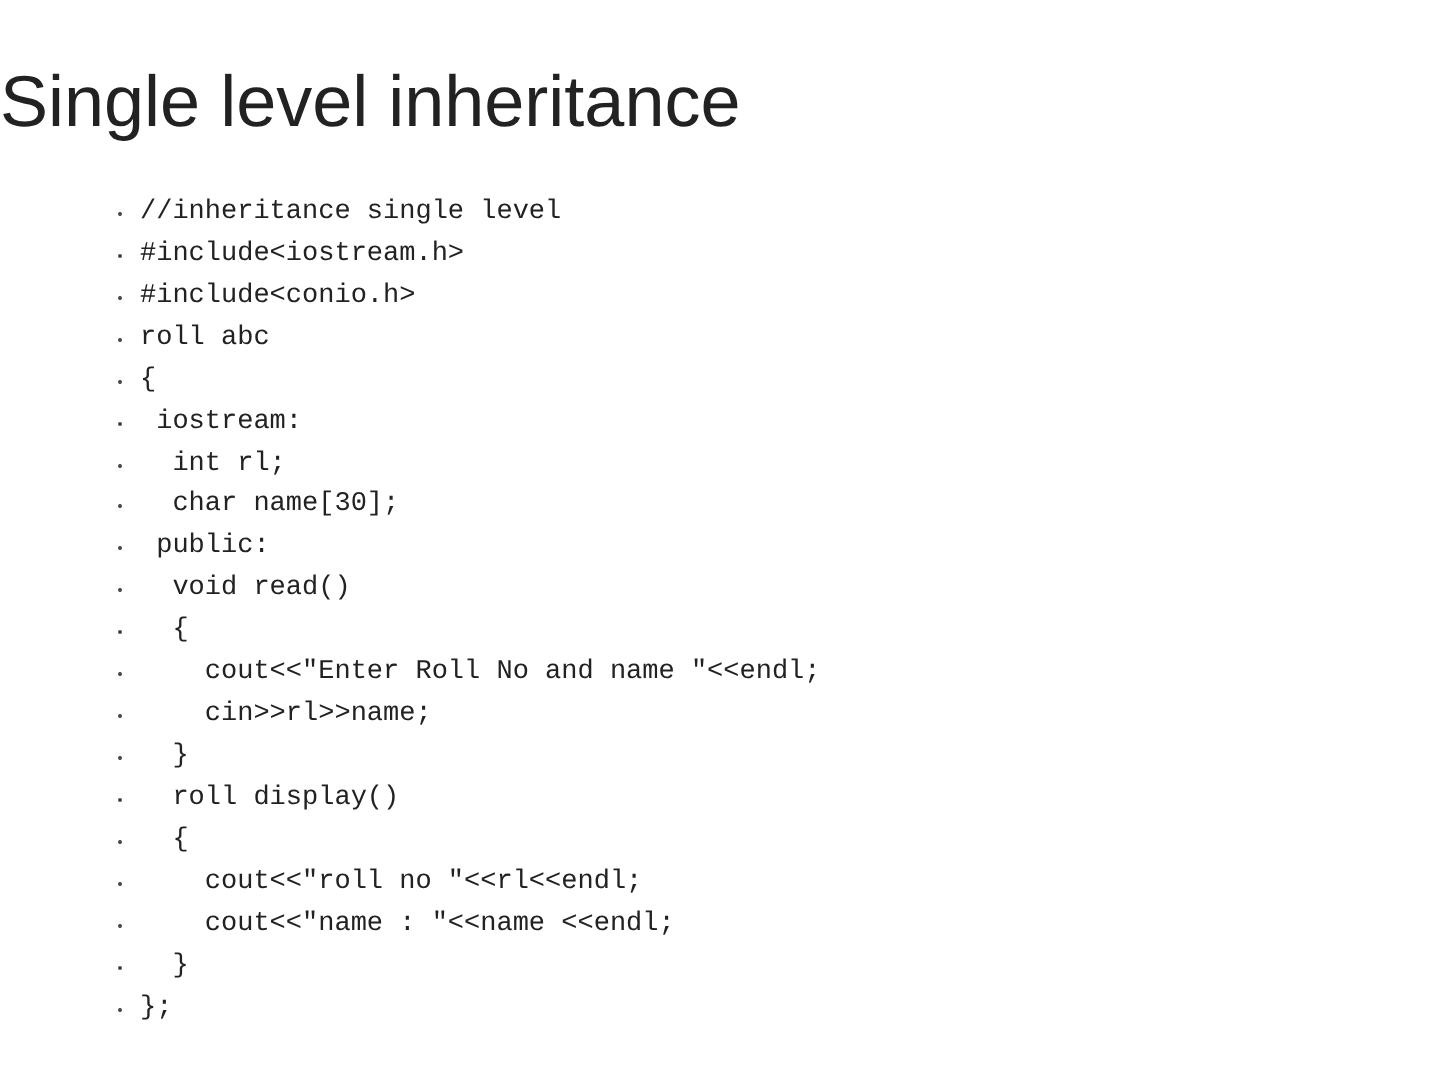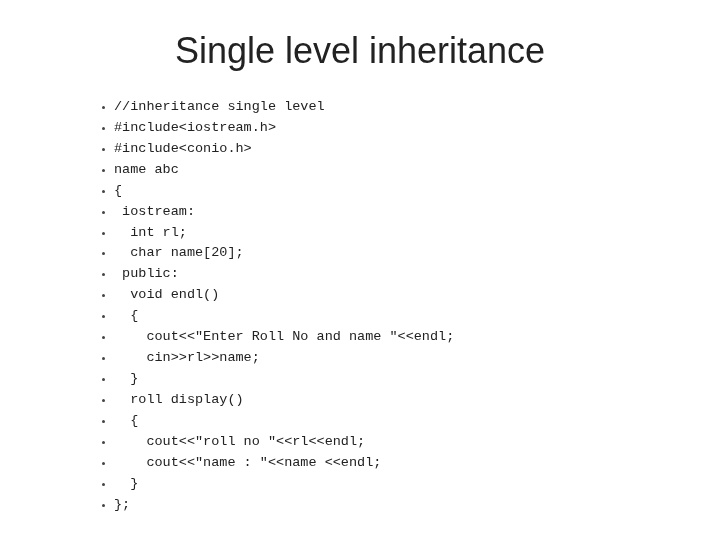--- a/index.html
+++ b/index.html
@@ -10,32 +10,30 @@
 
     body {
       width: 720px;
       height: 540px;
       background-color: #ffffff;
       font-family: Arial, sans-serif;
       overflow: hidden;
     }
 
     #page-title {
-      text-align: center;
       font-size: 36px;
       font-weight: normal;
       color: #222222;
       padding-top: 30px;
       padding-bottom: 20px;
     }
 
     #code-section {
       padding-left: 50px;
       padding-top: 5px;
-      margin-left: 44px;
     }
 
     .code-list {
       list-style-type: disc;
       padding-left: 20px;
       font-family: 'Courier New', Courier, monospace;
       font-size: 13.5px;
       color: #222222;
       line-height: 1.55;
     }
@@ -53,27 +51,27 @@
 </head>
 <body>
 
 <h1 id="page-title">Single level inheritance</h1>
 
 <div id="code-section">
   <ul class="code-list" id="code-list">
   <li>//inheritance single level</li>
       <li>#include&lt;iostream.h&gt;</li>
       <li>#include&lt;conio.h&gt;</li>
-      <li>name abc</li>
+      <li>roll abc</li>
       <li>{</li>
       <li> iostream:</li>
       <li>  int rl;</li>
-      <li>  char name[20];</li>
+      <li>  char name[30];</li>
       <li> public:</li>
-      <li>  void endl()</li>
+      <li>  void read()</li>
       <li>  {</li>
       <li>    cout&lt;&lt;"Enter Roll No and name "&lt;&lt;endl;</li>
       <li>    cin&gt;&gt;rl&gt;&gt;name;</li>
       <li>  }</li>
       <li>  roll display()</li>
       <li>  {</li>
       <li>    cout&lt;&lt;"roll no "&lt;&lt;rl&lt;&lt;endl;</li>
       <li>    cout&lt;&lt;"name : "&lt;&lt;name &lt;&lt;endl;</li>
       <li>  }</li>
       <li>};</li>

